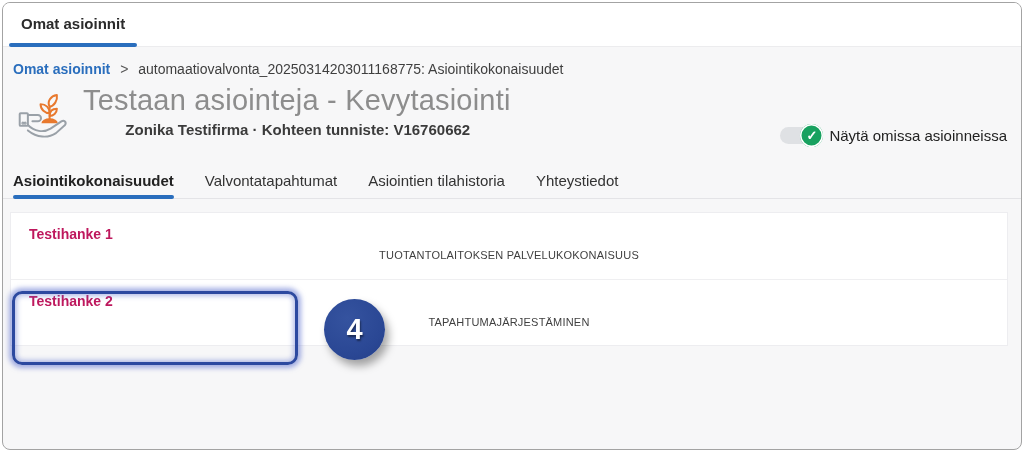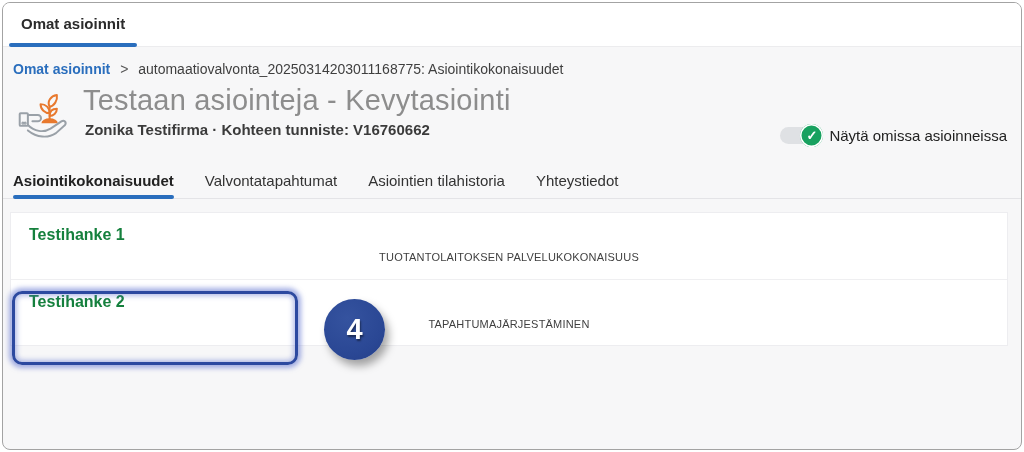--- a/index.html
+++ b/index.html
@@ -16,41 +16,41 @@
   }
   .win-tab .underline { position: absolute; left: 0; right: 0; bottom: 0; height: 4px; background: #2a6ebd; border-radius: 2px; }
   
   .breadcrumb { padding: 14px 10px 0 10px; font-size: 14px; color: #3f3f3f; }
   .breadcrumb a { color: #2a6ebd; text-decoration: none; font-weight: 600; cursor: pointer; }
   .breadcrumb .sep { margin: 0 6px; color: #555; }
   
   .header { position: relative; margin-top: 7px; padding-left: 14px; min-height: 72px; }
   .header-flex { display: flex; align-items: flex-start; }
   .hand-icon { width: 58px; height: 58px; flex: 0 0 58px; margin-top: 2px; }
-  .title-block { margin-left: 8px; }
+  .title-block { margin-left: 8px; text-align: center; }
   .page-title { font-size: 29px; font-weight: 400; color: #8d8d8d; letter-spacing: 0.2px; line-height: 1.15; }
   .page-subtitle { margin-top: 4px; margin-left: 2px; font-size: 15px; font-weight: 700; color: #3b3b3b; }
   .toggle-group { position: absolute; right: 14px; top: 43px; display: flex; align-items: center; gap: 9px; }
   .toggle { position: relative; width: 40px; height: 17px; background: #dfe1e4; border-radius: 9px; cursor: pointer; }
   .toggle-knob {
     position: absolute; right: -3px; top: -3px; width: 23px; height: 23px; border-radius: 50%;
     background: #18a15f; color: #ffffff; font-size: 13px; font-weight: 700;
     display: flex; align-items: center; justify-content: center; box-shadow: 0 0 0 1.5px #ffffff inset;
   }
   .toggle-label { font-size: 15px; color: #222222; }
   
   .tabs { display: flex; gap: 31px; padding-left: 10px; margin-top: 16px; border-bottom: 1px solid #e4e4e7; }
   .tab { font-size: 15px; color: #333333; padding-bottom: 9px; position: relative; cursor: pointer; font-weight: 400; }
   .tab.active { font-weight: 700; color: #222222; }
   .tab.active .tab-underline { position: absolute; left: 0; right: 0; bottom: -1px; height: 4px; background: #2a6ebd; border-radius: 2px; }
   
   .card { margin: 13px 13px 0 7px; background: #ffffff; border: 1px solid #ededf0; }
   .row { padding: 13px 18px 12px 18px; height: 66px; cursor: pointer; }
   .row + .row { border-top: 1px solid #efeff1; }
-  .row-title { font-size: 16px; font-weight: 700; color: #15803d; }
+  .row-title { font-size: 14px; font-weight: 700; color: #be185d; }
   .row-sub { margin-top: 7px; font-size: 11px; color: #3f3f3f; letter-spacing: 0.2px; text-align: center; }
   
   .anno-rect {
     position: absolute; left: 9px; top: 288px; width: 286px; height: 74px;
     border: 3px solid #2c49a0; border-radius: 10px; pointer-events: none;
     box-shadow: 0 0 5px 3px rgba(90,110,205,0.55), inset 0 0 5px 2px rgba(90,110,205,0.45);
   }
   .anno-badge {
     position: absolute; left: 321px; top: 296px; width: 61px; height: 61px; border-radius: 50%;
     background: radial-gradient(circle at 38% 32%, #35539f, #2a4794 65%, #243e86);

